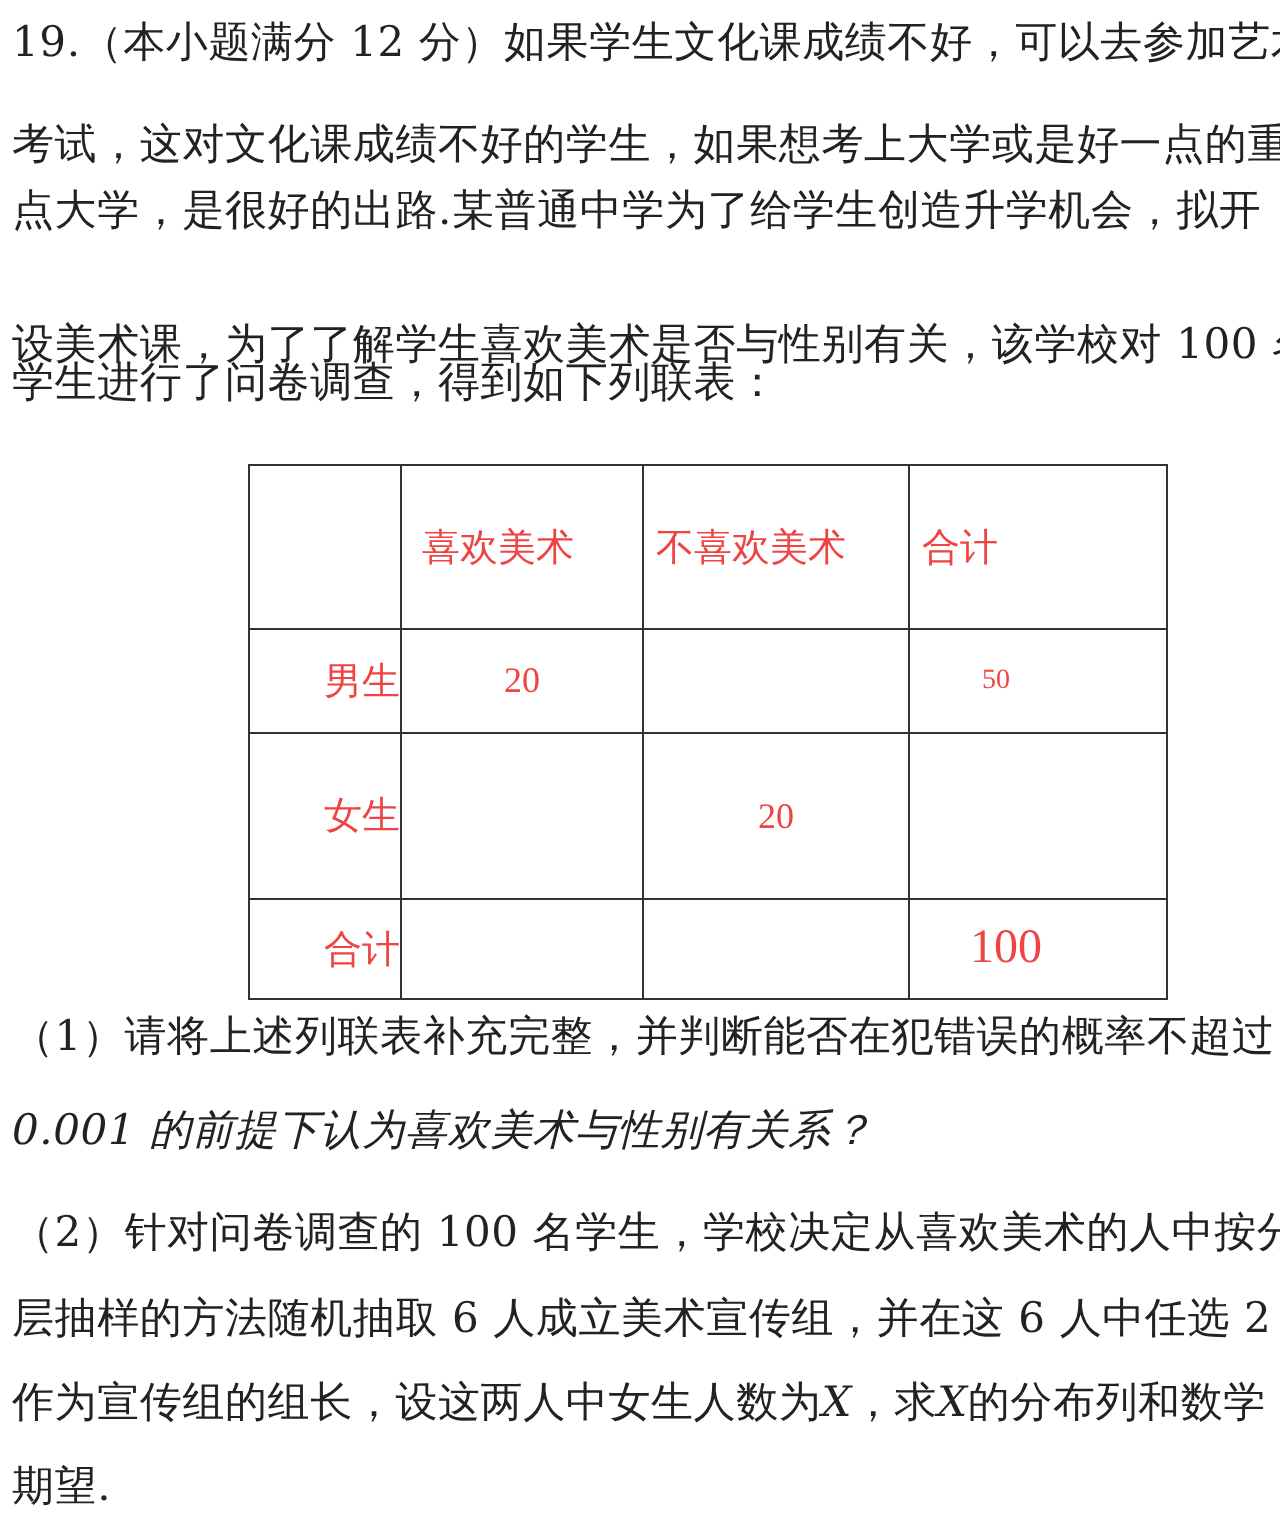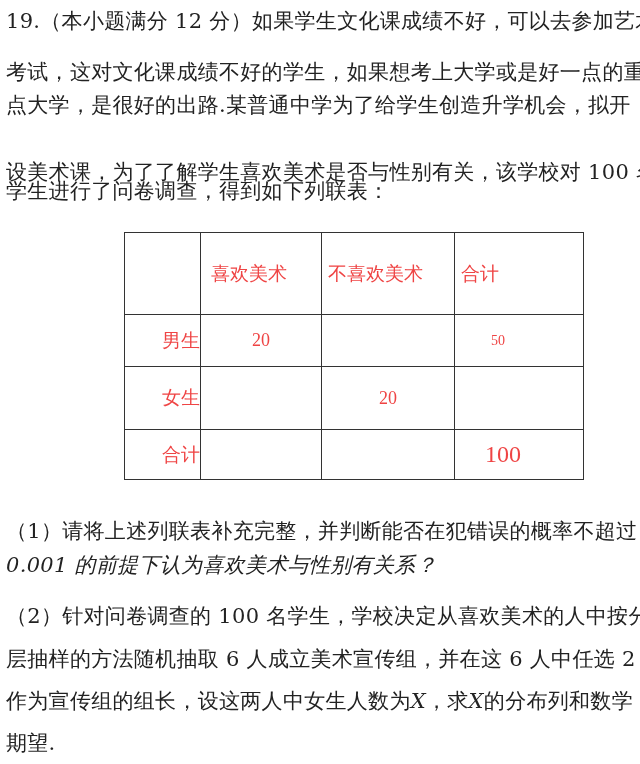--- a/index.html
+++ b/index.html
@@ -36,21 +36,21 @@
     border: 1.5px solid #333333;
     padding: 0;
     vertical-align: middle;
   }
   .c0 { width: 67px; padding-left: 8px !important; text-align: right; }
   .c1 { width: 110px; }
   .c2 { width: 126px; }
   .c3 { width: 92px; }
   .r0 { height: 82px; }
   .r1 { height: 52px; }
-  .r2 { height: 63px; margin-left: 40px; }
+  .r2 { height: 83px; margin-left: 40px; }
   .r3 { height: 50px; }
   .hl { text-align: left; padding-left: 10px !important; }
   .hl2 { text-align: left; padding-left: 6px !important; }
   .num { text-align: center; font-size: 18px; }
   .num-r { text-align: left; padding-left: 36px !important; font-size: 14px; }
   .num-r100 { text-align: left; padding-left: 30px !important; font-size: 24px; }
   .i { font-style: italic; font-family: "DejaVu Serif", serif; }
 </style>
 </head>
 <body>
@@ -87,21 +87,21 @@
   <tr class="r3">
     <td class="c0">合计</td>
     <td class="c1 num"></td>
     <td class="c2 num"></td>
     <td class="c3 num-r100">100</td>
   </tr>
 </tbody>
   </table>
 
 <div>
-  <div class="line" style="top:518px;">（1）请将上述列联表补充完整，并判断能否在犯错误的概率不超过</div>
+  <div class="line" style="top:505px;">（1）请将上述列联表补充完整，并判断能否在犯错误的概率不超过</div>
   <div class="line" style="top:552px;font-style:italic;">0.001 的前提下认为喜欢美术与性别有关系？</div>
 </div>
 
 <div>
   <div class="line" style="top:603px;">（2）针对问卷调查的 100 名学生，学校决定从喜欢美术的人中按分</div>
   <div class="line" style="top:646px;">层抽样的方法随机抽取 6 人成立美术宣传组，并在这 6 人中任选 2 人</div>
   <div class="line" style="top:688px;">
     <span>作为宣传组的组长，设这两人中女生人数为</span><span class="i">X</span><span>，求</span><span class="i">X</span><span>的分布列和数学</span>
   </div>
   <div class="line" style="top:730px;">期望.</div>

